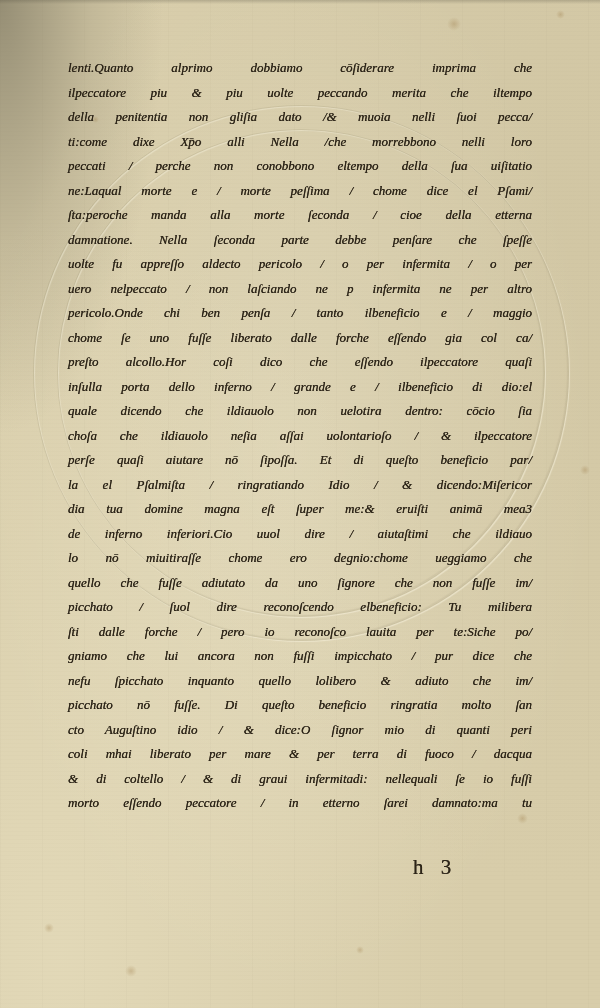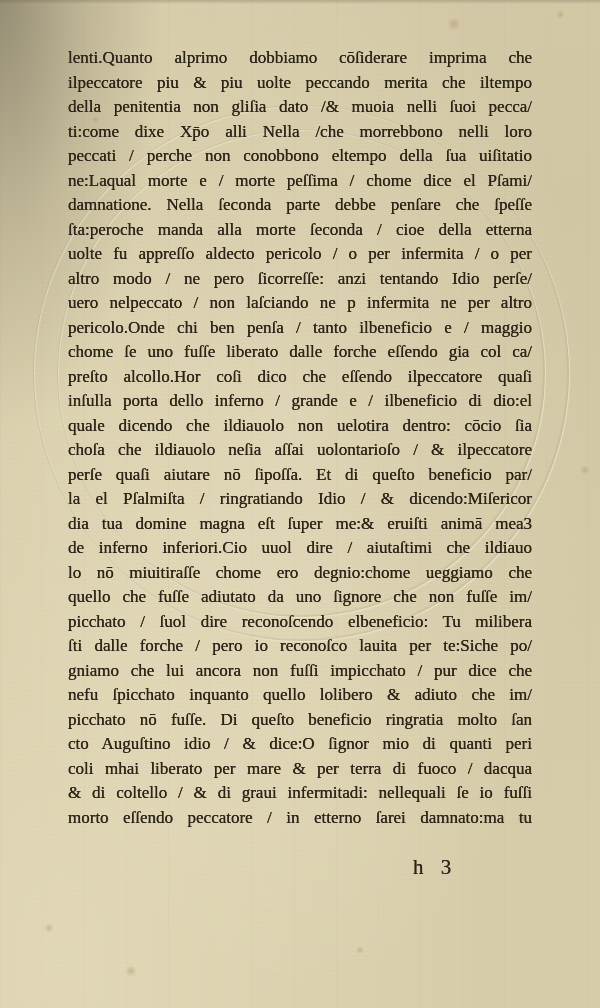--- a/index.html
+++ b/index.html
@@ -56,26 +56,27 @@
   .stamp.outer { left: 33px;  top: 105px; width: 534px; height: 534px; }
   .stamp.inner { left: 57px;  top: 129px; width: 486px; height: 486px; }
   
   .spot {
     position: absolute; border-radius: 50%;
     background: radial-gradient(circle, rgba(148,112,58,0.30), rgba(148,112,58,0) 70%);
     pointer-events: none;
   }
   
   .text-block {
-    position: absolute; left: 68px; top: 46px; width: 464px;
+    position: absolute; left: 68px; top: 56px; width: 464px;
     color: var(--ink);
-    font-size: 17px;
+    font-size: 13px;
     line-height: 24.5px;
     word-spacing: 1px;
     text-shadow: 0 0 0.5px rgba(44,36,24,0.85), 0.3px 0.3px 0 rgba(44,36,24,0.30);
+    font-style: italic;
   }
   .line {
     text-align: justify;
     text-align-last: justify;
     white-space: normal;
     height: 24.5px; overflow: visible;
   }
   .signature {
     position: absolute; left: 413px; top: 855px; width: 120px;
     text-align: left;
@@ -105,24 +106,23 @@
   <div class="spot" style="left:580px; top:465px; width:10px; height:10px;"></div>
   <div class="spot" style="left:92px;  top:116px; width:7px;  height:7px;"></div>
 
   <div class="text-block">
     <div class="line">lenti.Quanto alprimo dobbiamo cōſiderare imprima che</div>
     <div class="line">ilpeccatore piu &amp; piu uolte peccando merita che iltempo</div>
     <div class="line">della penitentia non gliſia dato /&amp; muoia nelli ſuoi pecca/</div>
     <div class="line">ti:come dixe Xp̄o alli Nella /che morrebbono nelli loro</div>
     <div class="line">peccati / perche non conobbono eltempo della ſua uiſitatio</div>
     <div class="line">ne:Laqual morte e / morte peſſima / chome dice el Pſami/</div>
+    <div class="line">ſta:peroche manda alla morte ſeconda / cioe della etterna</div>
     <div class="line">damnatione. Nella ſeconda parte debbe penſare che ſpeſſe</div>
-    <div class="line">ſta:peroche manda alla morte ſeconda / cioe della etterna</div>
     <div class="line">uolte fu appreſſo aldecto pericolo / o per infermita / o per</div>
-    <div class="line">altro modo / ne pero ſicorreſſe: anzi tentando Idio perſe/</div>
     <div class="line">uero nelpeccato / non laſciando ne p infermita ne per altro</div>
     <div class="line">pericolo.Onde chi ben penſa / tanto ilbeneficio e / maggio</div>
     <div class="line">chome ſe uno fuſſe liberato dalle forche eſſendo gia col ca/</div>
     <div class="line">preſto alcollo.Hor coſi dico che eſſendo ilpeccatore quaſi</div>
     <div class="line">inſulla porta dello inferno / grande e / ilbeneficio di dio:el</div>
     <div class="line">quale dicendo che ildiauolo non uelotira dentro: cōcio ſia</div>
     <div class="line">choſa che ildiauolo neſia aſſai uolontarioſo / &amp; ilpeccatore</div>
     <div class="line">perſe quaſi aiutare nō ſipoſſa. Et di queſto beneficio par/</div>
     <div class="line">la el Pſalmiſta / ringratiando Idio / &amp; dicendo:Miſericor</div>
     <div class="line">dia tua domine magna eſt ſuper me:&amp; eruiſti animā mea3</div>

